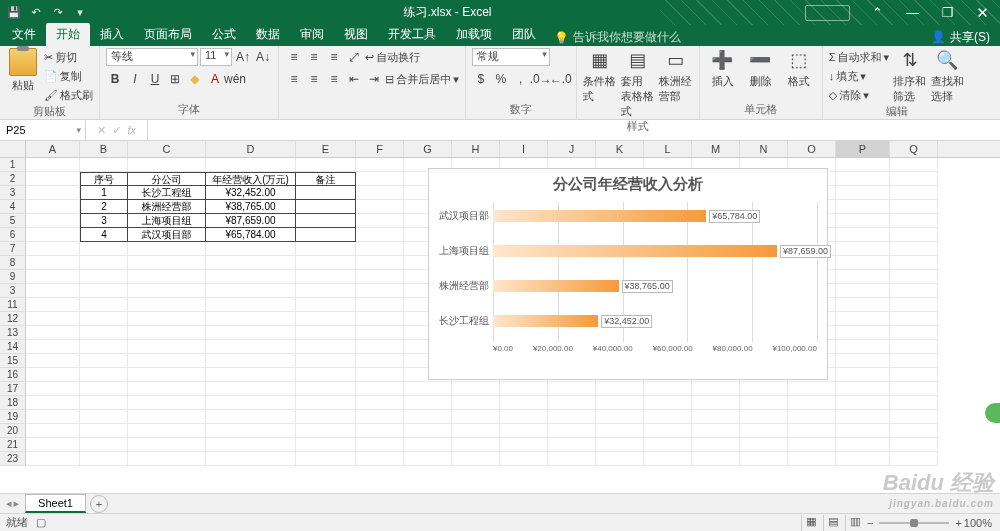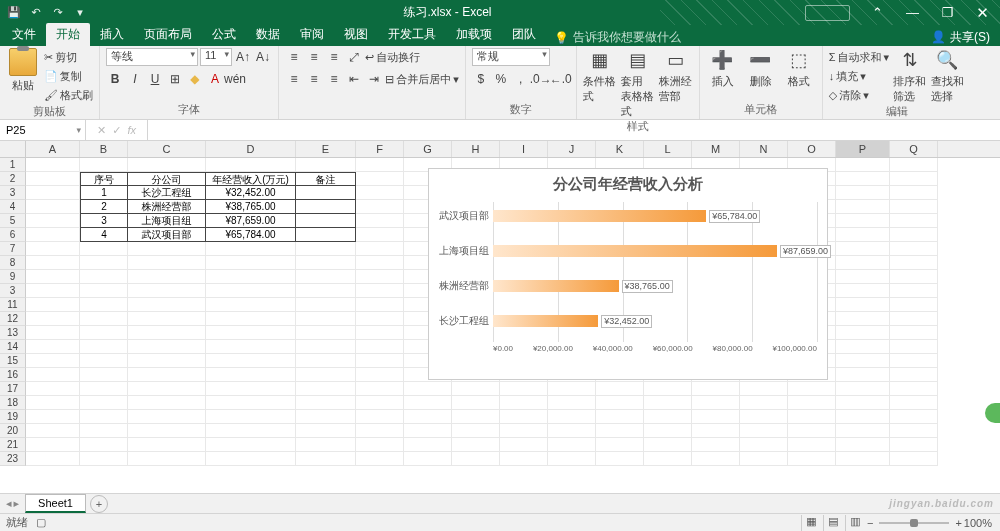--- a/index.html
+++ b/index.html
@@ -793,14 +793,15 @@
     <div class="viewbtn">▤</div>
     <div class="viewbtn">▥</div>
     <span>−</span>
     <div class="slider"></div>
     <span>+</span>
     <span>100%</span>
   </div>
 </div>
 
 <div class="wm">
+  <span>Baidu 经验</span>
   <small>jingyan.baidu.com</small>
 </div>
 
 </body></html>

